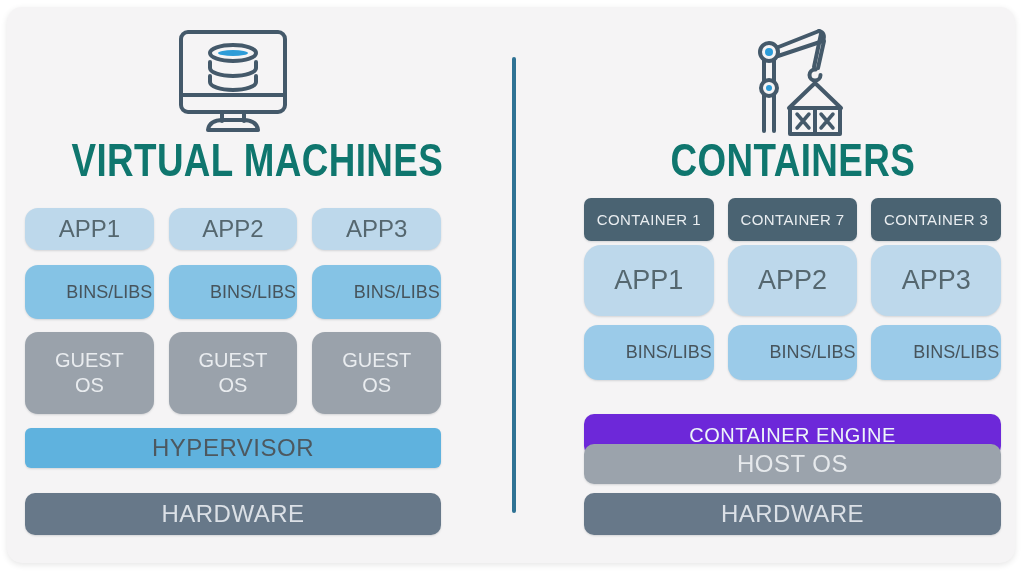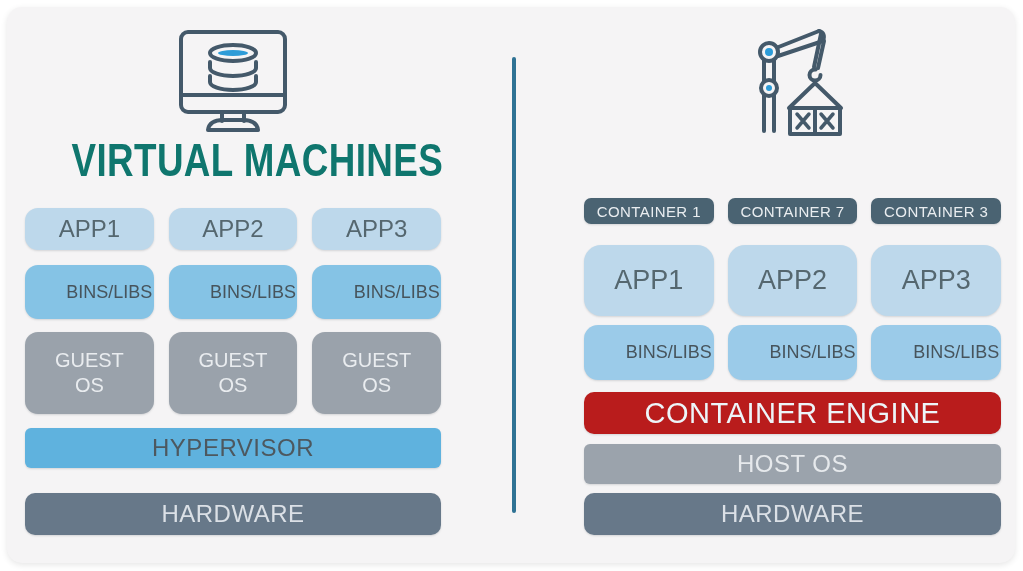--- a/index.html
+++ b/index.html
@@ -18,36 +18,36 @@
   .box{display:flex;align-items:center;justify-content:center;text-align:center;
     box-shadow:0 1px 2px rgba(60,70,80,0.18);}
   .app{background:#bdd8eb;color:#55676f;border-radius:13px;font-size:24px;margin-top:11px;}
   .app.big{border-radius:17px;font-size:27px;}
   .bins{background:#85c3e5;color:#47545c;border-radius:13px;font-size:18px;padding-left:40px;}
   .bins.lite{background:#9bcbe9;border-radius:14px;}
   .guest{background:#9aa2ab;color:#e9ecef;border-radius:13px;font-size:20px;line-height:1.25;white-space:pre-line;}
   .bar{border-radius:10px;font-size:24px;letter-spacing:0.5px;}
   .hyp{background:#5fb2de;color:#4d585f;}
   .hw{background:#677889;color:#dbe0e6;}
-  .engine{background:#b91c1c;color:#edf5f9;font-size:29px;}
-  .host{background:#9ba3ac;color:#e6e9ec;border-radius:6px;}
+  .engine{background:#6d28d9;color:#edf5f9;font-size:20px;margin-top:22px;}
+  .host{background:#9ba3ac;color:#e6e9ec;}
   .clabel{background:#4a6372;color:#e9edf0;border-radius:7px;font-size:15px;letter-spacing:0.4px;font-weight:400;}
   .divider{position:absolute;left:505px;top:50px;width:4px;height:456px;background:#2f7294;border-radius:2px;}
   
   .l-icon{top:22px;height:104px;}
   .l-title{top:126px;height:50px;}
   .l-apps{top:190px;height:53px;}
   .l-bins{top:258px;height:54px;}
   .l-guest{top:325px;height:82px;}
   .l-hyp{top:421px;height:40px;border-radius:6px;}
   .l-hw{top:486px;height:42px;}
   
   .r-icon{top:16px;height:112px;}
   .r-title{top:126px;height:50px;}
-  .r-labels{top:191px;height:26px;}
+  .r-labels{top:191px;height:43px;}
   .r-apps{top:227px;height:82px;}
   .r-bins{top:318px;height:55px;}
   .r-engine{top:385px;height:42px;}
   .r-host{top:437px;height:40px;}
   .r-hw{top:486px;height:42px;}
 </style>
 </head>
 <body>
 
 <div class="panel">
@@ -108,20 +108,23 @@
         <rect x="57" y="87" width="50" height="26"></rect>
         <line x1="82" y1="87" x2="82" y2="113"></line>
         <path d="M64 93 L76 107 M76 93 L64 107" stroke-width="3.5"></path>
         <path d="M88 93 L100 107 M100 93 L88 107" stroke-width="3.5"></path>
         <circle cx="36" cy="31" r="9" fill="#f5f4f5"></circle>
         <circle cx="36" cy="31" r="4" fill="#2d9cd8" stroke="none"></circle>
         <circle cx="36" cy="67" r="8" fill="#f5f4f5"></circle>
         <circle cx="36" cy="67" r="3" fill="#2d9cd8" stroke="none"></circle>
       </svg>
     </div>
+    <h1 class="row title r-title">
+      <span>CONTAINERS</span>
+    </h1>
     <div class="row grid3 tight r-labels">
       <div class="box clabel">CONTAINER 1</div>
       <div class="box clabel">CONTAINER 7</div>
       <div class="box clabel">CONTAINER 3</div>
     </div>
     <div class="row grid3 tight r-apps">
       <div class="box app big">APP1</div>
       <div class="box app big">APP2</div>
       <div class="box app big">APP3</div>
     </div>

